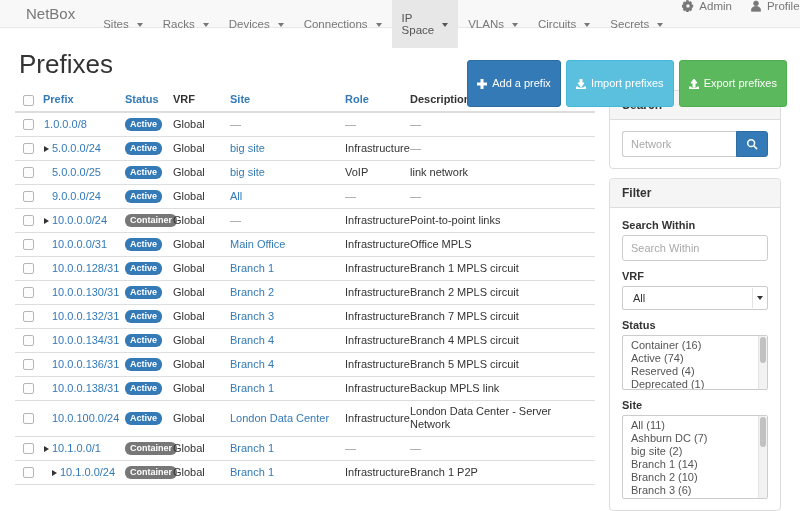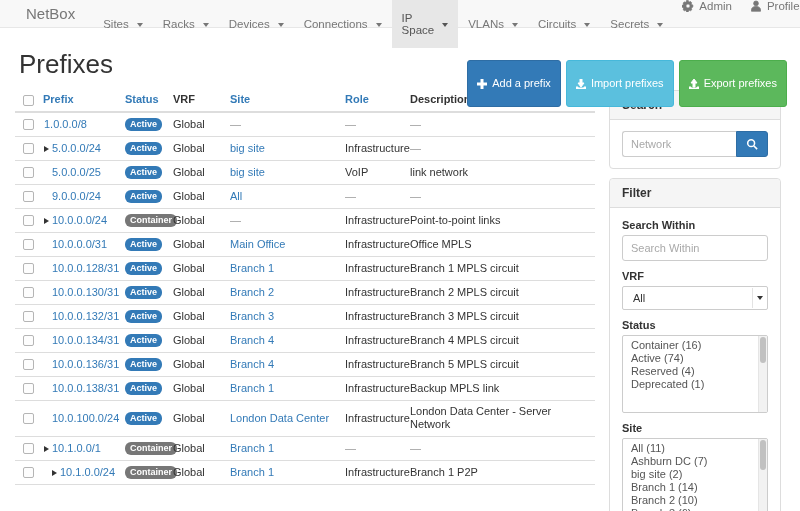--- a/index.html
+++ b/index.html
@@ -86,21 +86,21 @@
   .fake-select .sel-arrow{position:absolute;right:1px;top:1px;bottom:1px;width:14px;
     display:flex;align-items:center;justify-content:center;border-left:1px solid #e3e3e3;}
   .sel-arrow:after{content:"";width:0;height:0;border-left:3.5px solid transparent;
     border-right:3.5px solid transparent;border-top:4px solid #333;}
   .listbox{position:relative;border:1px solid var(--c-input-border);border-radius:2px;
     overflow:hidden;font-size:11px;color:#555;background:#fff;}
   .listbox .opts{padding:3px 0 3px 8px;}
   .opt{line-height:13px;white-space:nowrap;cursor:pointer;}
   .sb{position:absolute;top:0;right:0;bottom:0;width:9px;background:#f2f2f2;border-left:1px solid #e5e5e5;}
   .sb-thumb{position:absolute;top:1px;left:1px;right:1px;background:#c1c1c1;border-radius:3px;}
-  #status-box{height:78px;} #site-box{height:84px;}
+  #status-box{height:55px;} #site-box{height:84px;}
 </style>
 </head>
 <body>
 
 <div class="navbar">
   <a class="brand">NetBox</a>
   <ul class="nav-menu">
       <li class="nav-item">
     <span>Sites</span>
     <span class="caret-down"></span>
@@ -305,21 +305,21 @@
   </tr>
             <tr>
     <td class="col-cb"><span class="cb"></span></td>
     <td class="col-prefix">
       <span class="indent" style="width: 8px;"></span><a class="lnk">10.0.0.132/31</a>
     </td>
     <td class="col-status"><span class="badge-s badge-primary">Active</span></td>
     <td class="col-vrf"><span>Global</span></td>
     <td class="col-site"><a class="lnk">Branch 3</a></td>
     <td class="col-role"><span>Infrastructure</span></td>
-    <td class="col-desc"><span>Branch 3 MPLS circuit</span></td>
+    <td class="col-desc"><span>Branch 7 MPLS circuit</span></td>
   </tr>
             <tr>
     <td class="col-cb"><span class="cb"></span></td>
     <td class="col-prefix">
       <span class="indent" style="width: 8px;"></span><a class="lnk">10.0.0.134/31</a>
     </td>
     <td class="col-status"><span class="badge-s badge-primary">Active</span></td>
     <td class="col-vrf"><span>Global</span></td>
     <td class="col-site"><a class="lnk">Branch 4</a></td>
     <td class="col-role"><span>Infrastructure</span></td>

